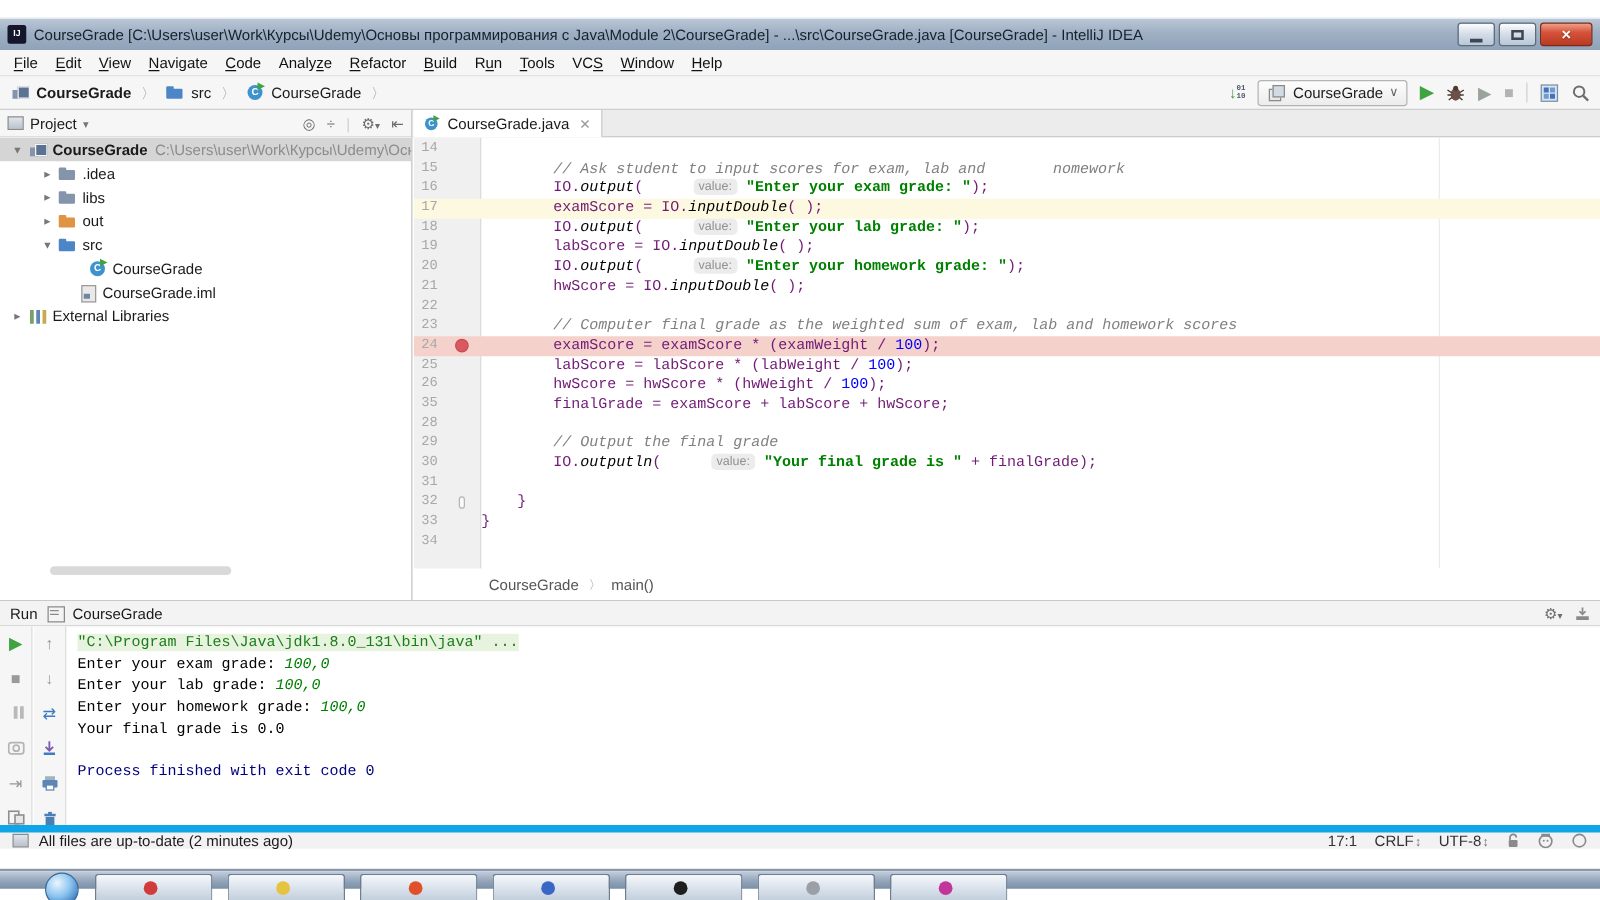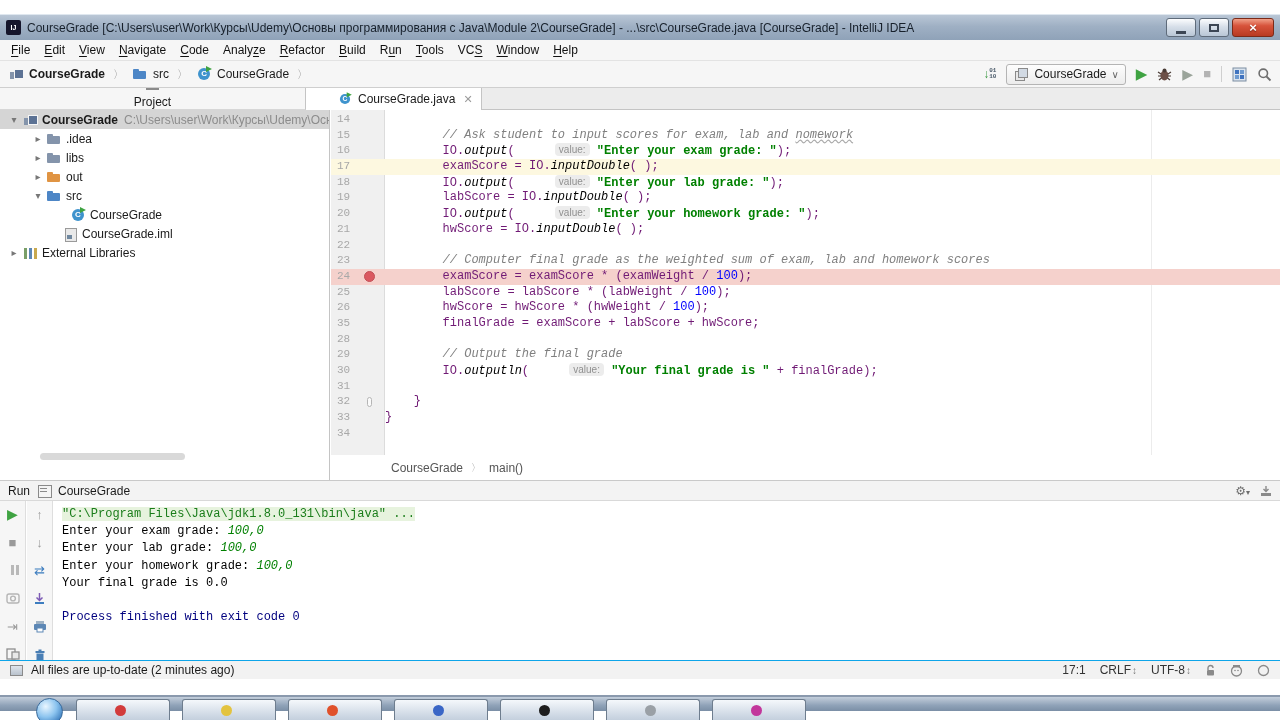--- a/index.html
+++ b/index.html
@@ -61,23 +61,23 @@
   .ic-iml::before { content:""; position:absolute; left:3px; top:2px; width:10px; height:12px; background:#e9e9e9; border:1px solid #9a9a9a; }
   .ic-iml::after  { content:""; position:absolute; left:5px; top:9px; width:5px; height:4px; background:#70889f; }
   .ic-lib::before { content:""; position:absolute; left:2px; top:3px; width:3px; height:11px; background:#7a9f68;
                     box-shadow:5px 0 0 #5c87b5, 10px 0 0 #c9a94e; }
   .ic-app::before { content:""; position:absolute; left:2px; top:5px; width:8px; height:8px; border:1px solid #8a8a8a; background:#e8e8e8; }
   .ic-app::after  { content:""; position:absolute; left:5px; top:2px; width:8px; height:8px; border:1px solid #8a8a8a; background:#d2dae4; }
   .ic-console::before { content:""; position:absolute; left:2px; top:2px; width:12px; height:11px; border:1px solid #8a8a8a; background:#f4f4f4; }
   .ic-console::after  { content:""; position:absolute; left:4px; top:5px; width:7px; height:1px; background:#8a8a8a; box-shadow:0 3px 0 #8a8a8a; }
 
   
-  .proj-header { position:absolute; left:0; top:88px; width:306px; height:22px; background:#f6f6f6;
+  .proj-header { position:absolute; left:0; top:88px; width:330px; height:22px; background:#f6f6f6;
                  border-bottom:1px solid #d7d7d7; border-right:1px solid #c4c4c4;
-                 display:flex; align-items:center; padding:0 6px; gap:5px;flex-direction:column; }
+                 display:flex; align-items:center; padding:0 6px; gap:5px; }
   .proj-header .hicons { margin-left:auto; display:flex; align-items:center; gap:9px; color:#6e6e6e; font-size:12px; }
   .tabstrip { position:absolute; left:331px; top:88px; width:949px; height:22px; background:#ececec; border-bottom:1px solid #c4c4c4; display:flex; }
   .tab { display:flex; align-items:center; gap:5px; background:#fff; border-right:1px solid #c4c4c4;
          padding:0 8px 0 6px; height:22px; }
   .tab .close { color:#9a9a9a; font-size:11px; margin-left:3px; }
 
   
   .project-panel { position:absolute; left:0; top:110px; width:330px; height:370px; background:#fff;
                    border-right:1px solid #c4c4c4; overflow:hidden; }
   .trow { display:flex; align-items:center; height:19px; white-space:nowrap; }
@@ -94,21 +94,21 @@
   .cl { display:flex; height:15.7px; line-height:15.7px; font-family:"Liberation Mono",monospace; font-size:12px; position:relative; }
   .cl .ln { width:30px; padding-left:6px; color:#a8a8a8; font-size:11px; flex:none; }
   .cl .gx { width:24px; flex:none; position:relative; }
   .cl .codeseg { white-space:pre; }
   .cl.hl-cur { background:#fdf8e0; }
   .cl.hl-bp  { background:#f5d1cc; }
   .bp { position:absolute; left:3px; top:2px; width:11px; height:11px; border-radius:50%; background:#db5860; border:1px solid #c24f56; }
   .fold { position:absolute; left:6px; top:3px; width:5px; height:10px; border:1px solid #b5b5b5; border-radius:3px; background:#fafafa; }
   .s-p { color:#701a75; }
   .s-c, .s-ct { color:#808080; font-style:italic; }
-  .s-ct { text-decoration:underline; text-decoration-style:wavy; text-decoration-color:#a9a9a9; }
+  .s-ct { text-decoration-style:wavy; text-decoration-color:#a9a9a9;margin-left:47px; }
   .s-m { font-style:italic; color:#000; }
   .s-str { color:#008000; font-weight:bold; }
   .s-n { color:#0000ff; }
   .s-h { display:inline-block; background:#ececec; color:#909090; border-radius:4px; padding:0 4px;
          font-family:"Liberation Sans",sans-serif; font-size:10px; line-height:13px; vertical-align:1px;margin-left:33px; }
   .margin-guide { position:absolute; left:820px; top:0; width:1px; height:100%; background:#ececec; }
   .insp-ok { position:absolute; right:17px; top:1px; color:#47a14b; font-size:12px; font-weight:bold; }
   .stripe-mark { position:absolute; }
   .m-yellow { right:2px; top:42px; width:10px; height:14px; background:#f6e9ab; }
   .m-pink   { right:0;  top:156px; width:13px; height:12px; background:#efb6ae; }
@@ -131,21 +131,21 @@
   .pause-bars::before { content:""; width:3px; height:10px; background:#b9b9b9; box-shadow:5px 0 0 #b9b9b9; display:block; }
   .more-chevrons { position:absolute; left:4px; bottom:2px; color:#777; font-size:11px; }
   .console { position:absolute; left:62px; top:5px; right:10px; font-family:"Liberation Mono",monospace; font-size:12px; line-height:17.2px; }
   .k-cmd { color:#1a7d1a; background:#e7f3de; }
   .k-out { color:#000; }
   .k-in  { color:#008000; font-style:italic; }
   .k-sys { color:#00007f; }
 
   
   .statusbar { position:absolute; left:0; top:660px; width:1280px; height:19px; background:#f2f2f2;
-               border-top:1px solid #0ea5e9; display:flex; align-items:center; padding:0 10px; gap:8px; font-size:12px; }
+               border-top:6px solid #0ea5e9; display:flex; align-items:center; padding:0 10px; gap:8px; font-size:12px; }
   .sb-icon { width:13px; height:11px; border:1px solid #8a8a8a; background:linear-gradient(#dfe5ec,#b9c2cd); }
   .sb-right { margin-left:auto; display:flex; align-items:center; gap:14px; color:#333; }
   .sb-right .ud { color:#777; font-size:10px; margin-left:1px; }
   .sb-svg { color:#6e6e6e; }
 
   
   .win-frame-bottom { position:absolute; left:0; top:695px; width:1280px; height:2px; background:#8a99ad; }
   .taskbar { position:absolute; left:0; top:697px; width:1280px; height:14px;
              background:linear-gradient(#c3cedb,#8fa2b8 60%,#7b8fa6); overflow:visible; }
   .orb { position:absolute; left:36px; top:1px; width:27px; height:27px; border-radius:50%;

